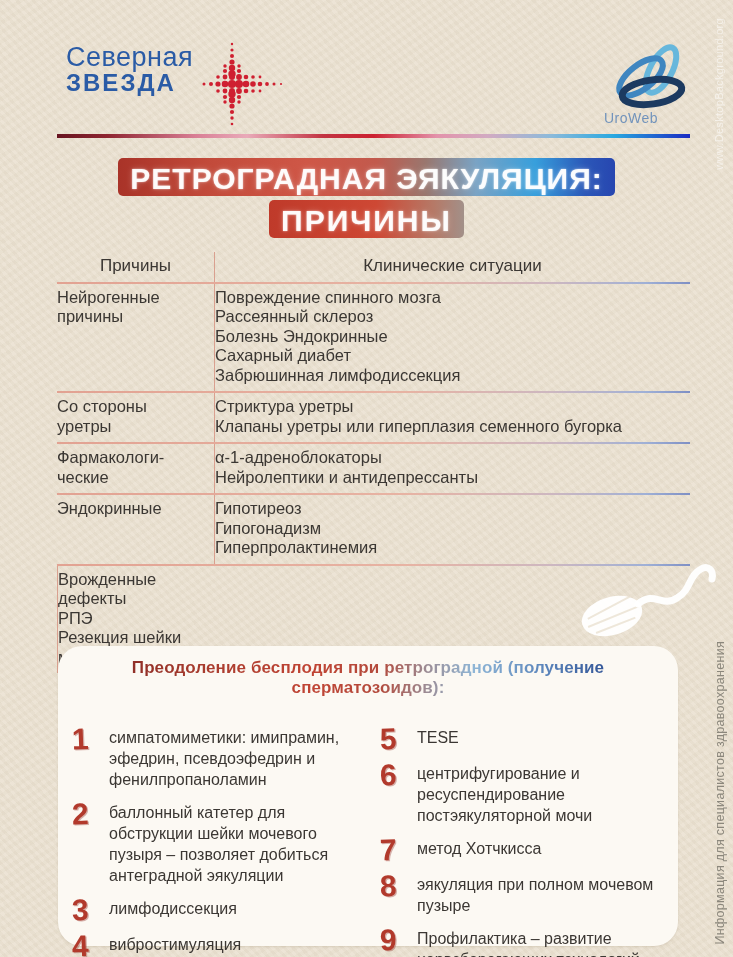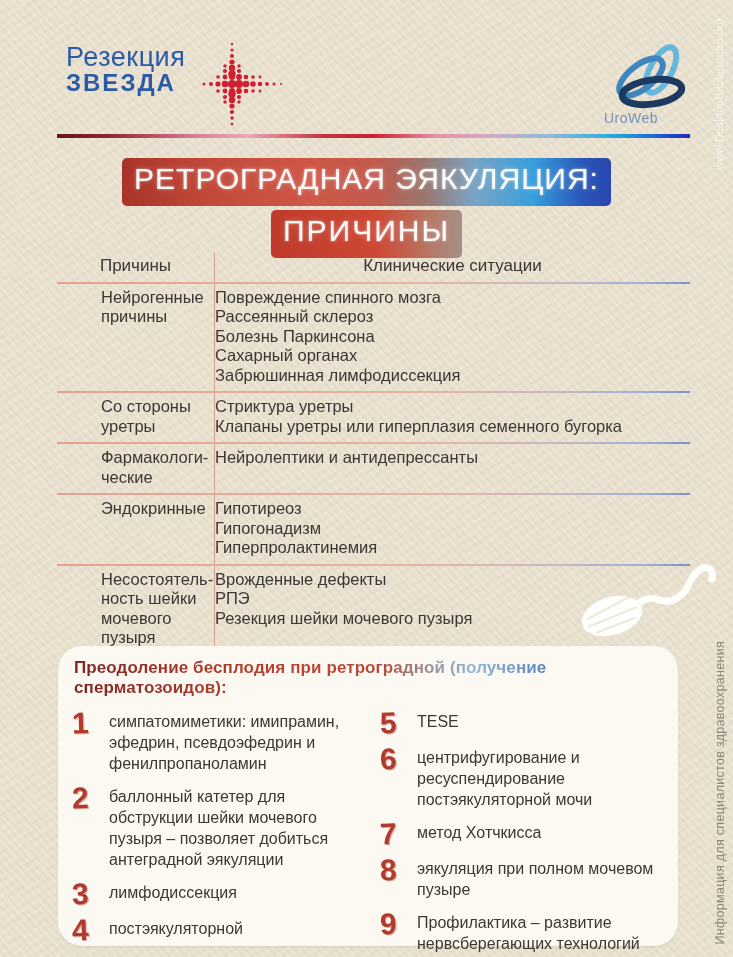--- a/index.html
+++ b/index.html
@@ -18,45 +18,45 @@
   .star{position:absolute;left:192px;top:38px;}
   .uroweb{position:absolute;left:604px;top:44px;width:100px;text-align:left;}
   .uroweb .cap{font-size:14px;color:#4a7ab5;margin-top:-4px;opacity:.75;letter-spacing:.5px;}
   .rule{
     position:absolute;left:57px;top:134px;width:633px;height:4px;
     background:linear-gradient(90deg,#671420 0%,#8f2531 8%,#d97f95 22%,#e9aab9 30%,#c23442 42%,#cc2030 50%,#e392aa 60%,#d2aac2 68%,#8cbada 78%,#28a8e0 88%,#1a2ac2 100%);
   }
   
   .title{position:absolute;left:0;top:158px;width:733px;text-align:center;}
   .strip{
-    display:inline-block;border-radius:5px;padding:4px 12px 10px;
-    font-weight:400;letter-spacing:1px;color:rgba(255,255,255,.93);
+    display:inline-block;border-radius:5px;padding:4px 12px 0;
+    font-weight:700;letter-spacing:1px;color:rgba(255,255,255,.93);
     text-shadow:0 0 2px rgba(255,255,255,.65), 0 0 6px rgba(255,255,255,.25);
   }
   .strip.t1{font-size:30px;background:linear-gradient(90deg,#a93328 0%,#c24a3a 18%,#cf5747 38%,#c25a4d 52%,#99776f 62%,#7aa3c4 72%,#379fdc 84%,#2b57b8 94%,#2746b0 100%);}
   .strip.t2{font-size:30px;letter-spacing:2px;margin-top:4px;background:linear-gradient(90deg,#bf3a2a 0%,#ce4834 55%,#b57a68 85%,#a29089 100%);}
   
   .tbl{position:absolute;left:57px;top:252px;width:633px;color:#3b3733;font-size:16.5px;line-height:19.5px;}
   .trow{display:grid;grid-template-columns:157px 1fr;}
   .c2{border-left:1px solid #d9a08f;padding-left:13px;}
   .thead .cell{padding:3px 0 6px;text-align:center;font-size:17px;}
   .trow .cell{padding:4px 0 6px;}
   .sep{height:2px;background:linear-gradient(90deg,#e2a292 0%,#e7b3a3 55%,#cdb7c0 78%,#9fb0d6 93%,#7e8fc4 100%);}
-  .pre{white-space:pre-line;margin-left:44px;}
+  .pre{white-space:pre-line;}
   
   .sperm{position:absolute;left:574px;top:552px;}
   
   .panel{
     position:absolute;left:58px;top:646px;width:620px;height:300px;
     background:#fcf9f3;border-radius:24px;box-shadow:0 1px 2px rgba(120,100,70,.15);
   }
   .pheading{
-    margin:12px 16px 2px;font-size:17px;font-weight:700;letter-spacing:.1px;
+    margin:12px 16px 18px;font-size:17px;font-weight:700;letter-spacing:.1px;
     background:linear-gradient(90deg,#7e2623 0%,#a83c2e 22%,#c04434 40%,#b34a3c 52%,#9b8c95 60%,#8fb6d6 68%,#5b85bb 80%,#2d4f92 92%,#27407e 100%);
-    -webkit-background-clip:text;background-clip:text;color:transparent;
+    -webkit-background-clip:text;background-clip:text;color:transparent;text-align:center;
   }
   .cols{display:grid;grid-template-columns:296px 1fr;column-gap:12px;padding:10px 14px 0 14px;}
   .item{display:grid;grid-template-columns:28px 1fr;column-gap:9px;margin-bottom:11px;align-items:start;}
   .item .num{
     font-size:30px;line-height:25px;font-weight:800;color:#b23a2c;
     text-shadow:1px 1px 0 rgba(140,36,28,.35);transform:rotate(-2deg);
   }
   .item .txt{font-size:16px;line-height:21px;color:#3b3733;padding-top:1px;}
   
   .side-note{
@@ -67,21 +67,21 @@
     position:absolute;right:8px;top:18px;writing-mode:vertical-rl;transform:rotate(180deg);
     font-size:11px;color:rgba(255,255,255,.55);letter-spacing:.3px;
   }
 </style>
 </head>
 <body>
 
 <div class="page">
 
   <div class="brand">
-    <div class="l1">Резекция</div>
+    <div class="l1">Северная</div>
     <div class="l2">ЗВЕЗДА</div>
   </div>
 
   <div class="star">
     <svg width="96" height="94" viewBox="0 0 96 94">
       <g fill="#cf1f30">
         <circle cx="12" cy="46" r="1.5"></circle>
           <circle cx="19" cy="46" r="2"></circle>
           <circle cx="26" cy="46" r="2.6"></circle>
           <circle cx="33" cy="46" r="3.3"></circle>
@@ -153,60 +153,58 @@
       <div class="cell c2">Клинические ситуации</div>
     </div>
     <div class="sep"></div>
 
     <div class="trow">
       <div class="cell pre">Нейрогенные
 причины</div>
       <div class="cell c2">
         <div>Повреждение спинного мозга</div>
         <div>Рассеянный склероз</div>
-        <div>Болезнь Паркинсона</div>
-        <div>Сахарный органах</div>
+        <div>Болезнь Эндокринные</div>
+        <div>Сахарный диабет</div>
         <div>Забрюшинная лимфодиссекция</div>
       </div>
     </div>
     <div class="sep"></div>
 
     <div class="trow">
       <div class="cell pre">Со стороны
 уретры</div>
       <div class="cell c2">
         <div>Стриктура уретры</div>
         <div>Клапаны уретры или гиперплазия семенного бугорка</div>
       </div>
     </div>
     <div class="sep"></div>
 
     <div class="trow">
       <div class="cell pre">Фармакологи-
 ческие</div>
       <div class="cell c2">
+        <div>α-1-адреноблокаторы</div>
         <div>Нейролептики и антидепрессанты</div>
       </div>
     </div>
     <div class="sep"></div>
 
     <div class="trow">
       <div class="cell pre">Эндокринные</div>
       <div class="cell c2">
         <div>Гипотиреоз</div>
         <div>Гипогонадизм</div>
         <div>Гиперпролактинемия</div>
       </div>
     </div>
     <div class="sep"></div>
 
     <div class="trow">
-      <div class="cell pre">Несостоятель-
-ность шейки
-мочевого пузыря</div>
       <div class="cell c2">
         <div>Врожденные дефекты</div>
         <div>РПЭ</div>
         <div>Резекция шейки мочевого пузыря</div>
       </div>
     </div>
   </div>
 
   <div class="sperm">
     <svg width="150" height="96" viewBox="0 0 150 96">
@@ -232,21 +230,21 @@
         <div class="item">
           <div class="num">2</div>
           <div class="txt">баллонный катетер для обструкции шейки мочевого пузыря – позволяет добиться антеградной эякуляции</div>
         </div>
         <div class="item">
           <div class="num">3</div>
           <div class="txt">лимфодиссекция</div>
         </div>
         <div class="item">
           <div class="num">4</div>
-          <div class="txt">постэякуляторной</div>
+          <div class="txt">вибростимуляция</div>
         </div>
       </div>
 
       <div>
         <div class="item">
           <div class="num">5</div>
           <div class="txt">TESE</div>
         </div>
         <div class="item">
           <div class="num">6</div>

